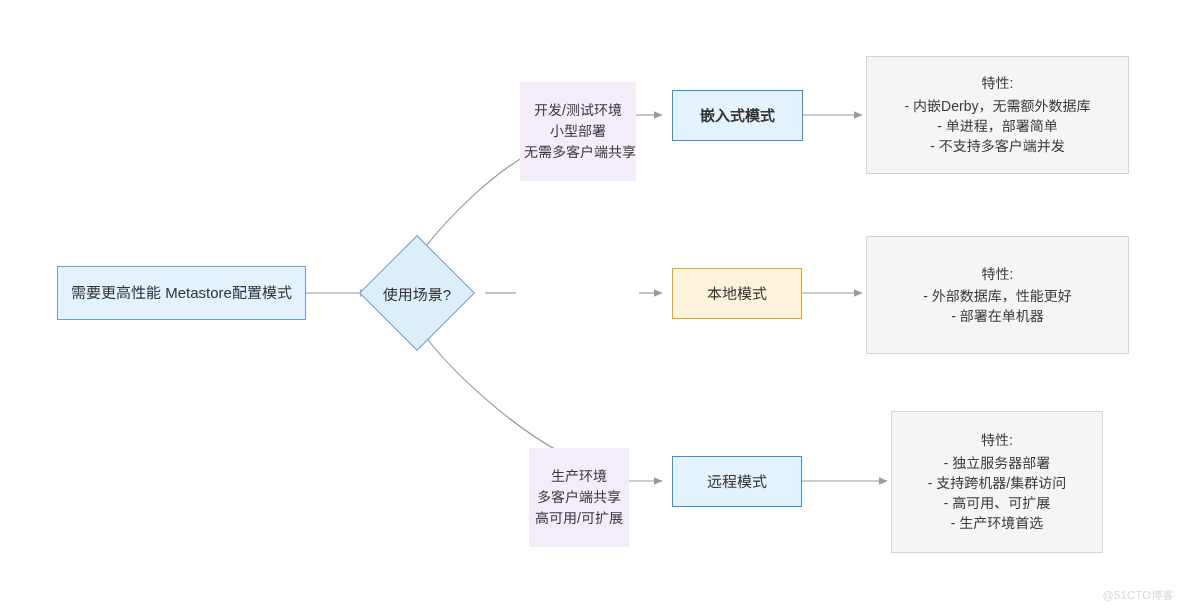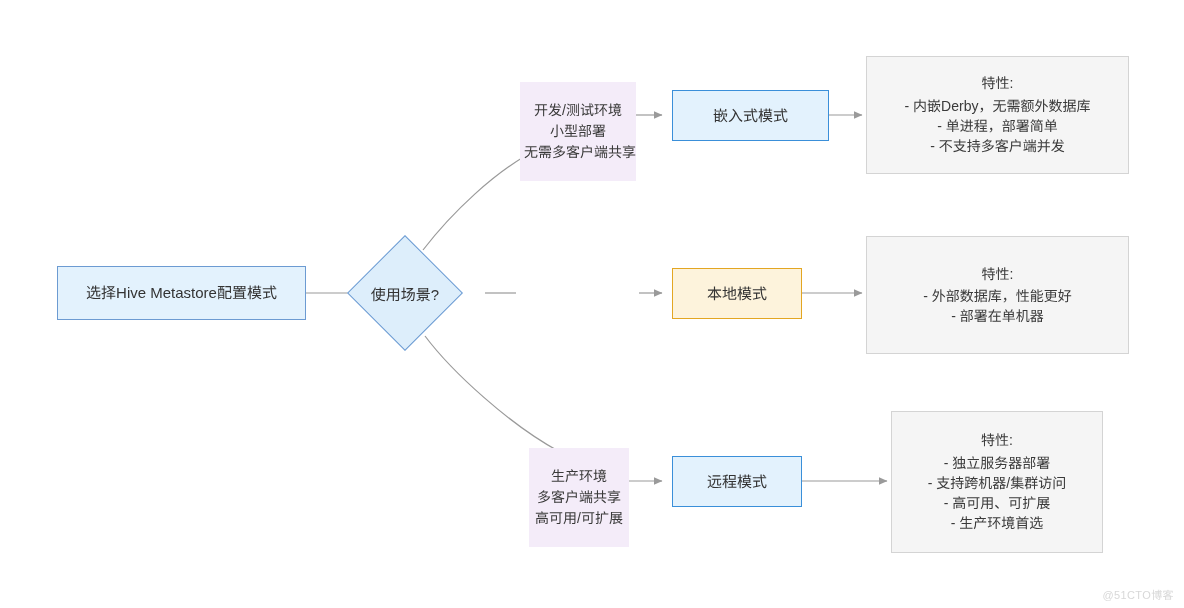--- a/index.html
+++ b/index.html
@@ -152,42 +152,42 @@
     <path d="M802,293 L862,293" fill="none" stroke="#9a9a9a" stroke-width="1.2" marker-end="url(#arrowhead)"></path>
 
     <path d="M425,336 C452,372 510,425 560,452" fill="none" stroke="#9a9a9a" stroke-width="1.2"></path>
 
     <path d="M629,481 L662,481" fill="none" stroke="#9a9a9a" stroke-width="1.2" marker-end="url(#arrowhead)"></path>
 
     <path d="M802,481 L887,481" fill="none" stroke="#9a9a9a" stroke-width="1.2" marker-end="url(#arrowhead)"></path>
   </svg>
 
   <div class="node node-start" style="left:57px; top:266px; width:249px; height:54px;">
-    <span>选择Hive Metastore配置模式</span>
-  </div>
-
-  <div class="node-decision-wrap" style="left:364px; top:252px; width:82px; height:82px;">
+    <span>需要更高性能 Metastore配置模式</span>
+  </div>
+
+  <div class="node-decision-wrap" style="left:376px; top:252px; width:82px; height:82px;">
     <div class="diamond-shape"></div>
     <div class="diamond-label">使用场景?</div>
   </div>
 
   <div class="edge-label" style="left:520px; top:82px; width:116px;">
     <span class="lbl-line">开发/测试环境</span>
     <span class="lbl-line">小型部署</span>
     <span class="lbl-line">无需多客户端共享</span>
   </div>
 
 
   <div class="edge-label" style="left:529px; top:448px; width:100px;">
     <span class="lbl-line">生产环境</span>
     <span class="lbl-line">多客户端共享</span>
     <span class="lbl-line">高可用/可扩展</span>
   </div>
 
-  <div class="node node-mode-blue" style="left:672px; top:90px; width:157px; height:51px;">
+  <div class="node node-mode-blue" style="left:672px; top:90px; width:131px; height:51px;font-weight:bold;">
     <span>嵌入式模式</span>
   </div>
 
   <div class="node node-mode-blue" style="left:672px; top:456px; width:130px; height:51px;">
     <span>远程模式</span>
   </div>
 
   <div class="node node-mode-orange" style="left:672px; top:268px; width:130px; height:51px;">
     <span>本地模式</span>
   </div>

